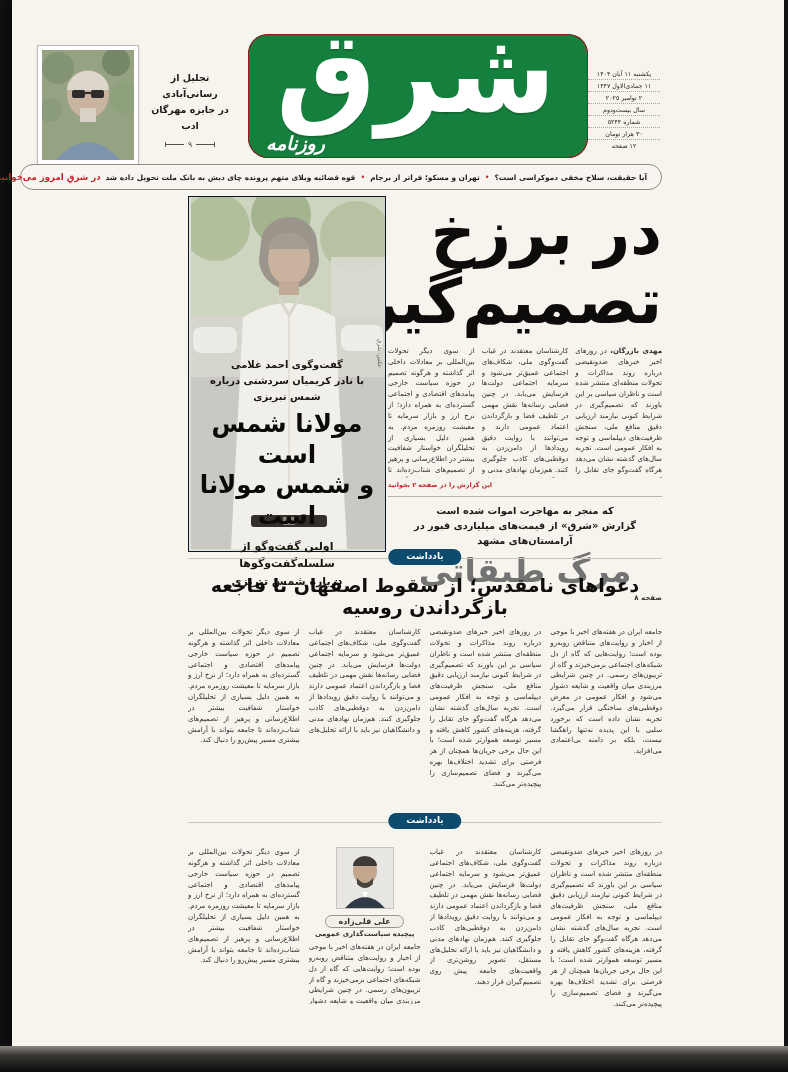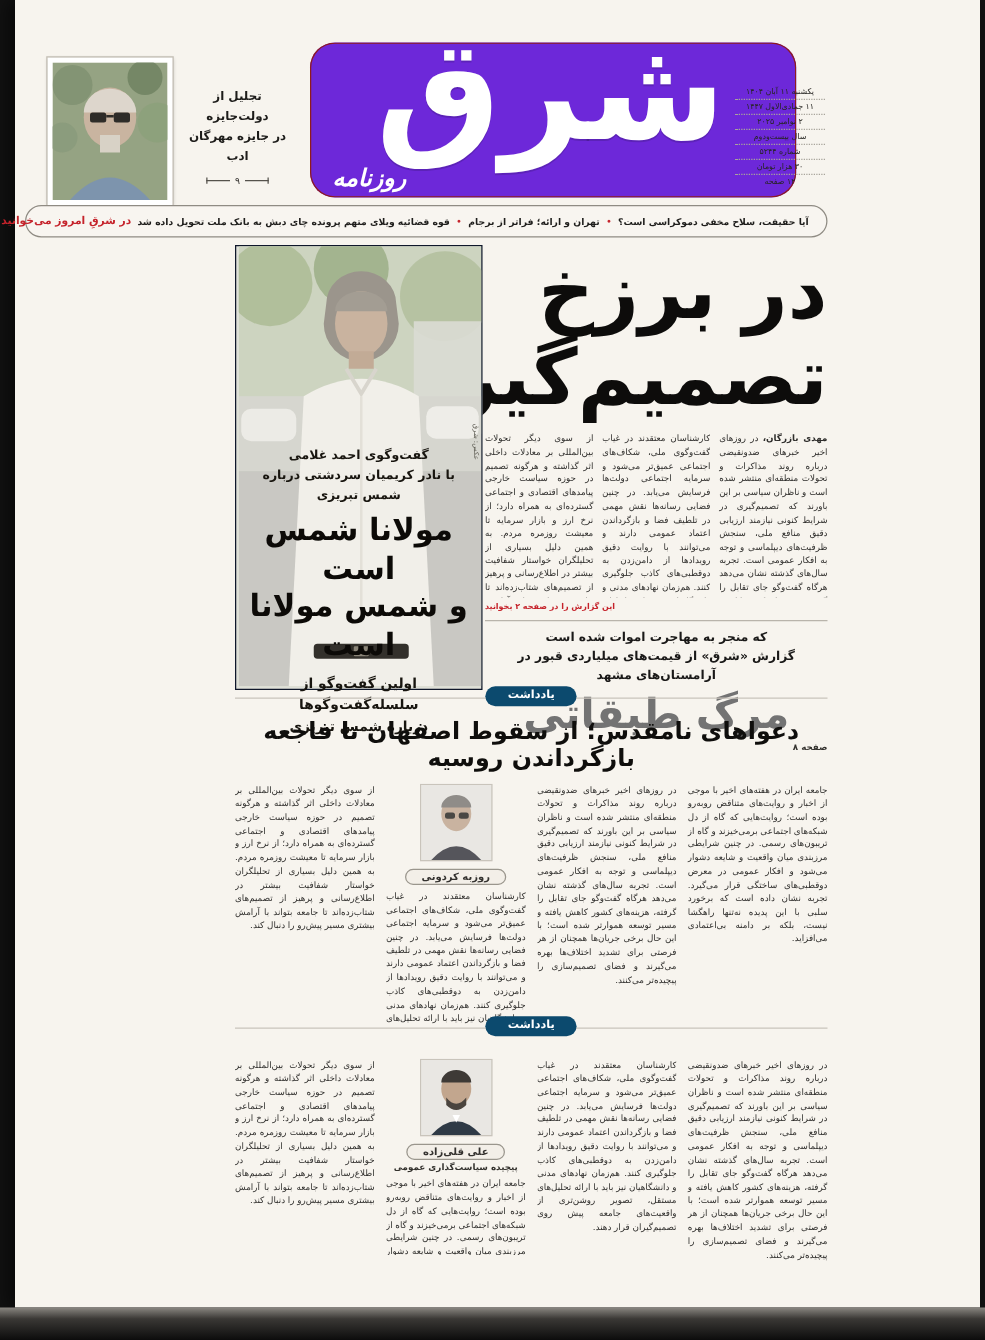--- a/index.html
+++ b/index.html
@@ -36,21 +36,21 @@
   .badge{
     display:inline-block;border:1px solid #9a968d;border-radius:9px;background:#f3efe8;
     font-size:8px;font-weight:bold;color:#33312e;padding:1px 12px;white-space:nowrap;
   }
   .face{display:block;margin:0 auto;background:#e9e7e3;border:1px solid #c9c4bb;}
   
   .tribute{left:20px;top:46px;width:202px;display:flex;gap:8px;}
   .tribute-txt{padding-top:24px;text-align:center;width:88px;}
   .tribute-txt .tl{font-size:9.5px;font-weight:bold;color:#1d1c1a;line-height:1.7;}
   .tribute-photo{width:92px;height:110px;border:4px solid #fff;outline:1px solid #c2bdb4;box-shadow:0 1px 3px rgba(0,0,0,.25);}
-  .logo{left:236px;top:34px;width:389px;height:124px;background:#6d28d9;border-radius:20px;
+  .logo{left:236px;top:34px;width:340px;height:124px;background:#15803d;border-radius:20px;
         box-shadow:0 0 0 1px #8f1a1f inset;}
   .logo-word{position:absolute;right:14px;left:10px;top:-26px;text-align:center;
         font-size:112px;font-weight:bold;color:#fff;letter-spacing:-6px;
         text-shadow:0 2px 0 rgba(0,0,0,.15);}
   .logo-sub{position:absolute;left:18px;bottom:4px;color:#fff;font-size:19px;font-weight:bold;font-style:italic;}
   .dates{left:576px;top:68px;width:72px;}
   .dates .drow{font-size:6.3px;color:#262522;text-align:center;padding:2px 0;border-bottom:1px dotted #a8a49b;white-space:nowrap;}
   .dates .drow:last-child{border-bottom:none;}
   
   .strip{left:8px;top:164px;width:642px;height:26px;border:1px solid #8f8b83;border-radius:14px;
@@ -91,21 +91,21 @@
 </style>
 </head>
 <body>
 
 <div class="paper">
 
   <header>
 
     <div class="abs tribute">
       <div class="tribute-txt">
-        <div class="tl">تجلیل از دولت‌جایزه</div>
+        <div class="tl">تجلیل از رسانی‌آبادی</div>
         <div class="tl">در جایزه مهرگان ادب</div>
         <div class="pmarker">
           <span class="pl"></span>
             <span class="pn">۹</span>
             <span class="pl"></span>
         </div>
       </div>
       <div class="tribute-photo">
         <svg width="92" height="110" viewBox="0 0 92 110">
           <rect width="92" height="110" fill="#95a383"></rect>
@@ -136,21 +136,21 @@
       <div class="drow">سال بیست‌ودوم</div>
       <div class="drow">شماره ۵۲۴۴</div>
       <div class="drow">۳۰ هزار تومان</div>
       <div class="drow">۱۲ صفحه</div>
     </div>
   </header>
 
   <div class="abs strip">
     <span class="s-item">آیا حقیقت، سلاح مخفی دموکراسی است؟</span>
     <span class="dot">•</span>
-    <span class="s-item">تهران و ارائه؛ فراتر از برجام</span>
+    <span class="s-item">تهران و مسکو؛ فراتر از برجام</span>
     <span class="dot">•</span>
     <span class="s-item">قوه قضائیه ویلای متهم پرونده چای دبش به بانک ملت تحویل داده شد</span>
     <span class="s-label red">در شرقِ امروز می‌خوانید</span>
   </div>
 
   <section class="abs story1">
     <h1 class="bigh" style="margin:2px 0 0;">
       <span>در برزخ</span><br>
       <span>تصمیم‌گیری</span>
     </h1>
@@ -211,31 +211,20 @@
     <div class="ph-credit">عکس: شرق</div>
   </figure>
 
   <section class="abs note n1">
     <span class="pill">یادداشت</span>
     <h3 class="note-h" style="margin:0;">دعواهای نامقدس؛ از سقوط اصفهان تا فاجعه بازگرداندن روسیه</h3>
     <div class="ncols clip">
       <div class="c smalltxt clip">جامعه ایران در هفته‌های اخیر با موجی از اخبار و روایت‌های متناقض روبه‌رو بوده است؛ روایت‌هایی که گاه از دل شبکه‌های اجتماعی برمی‌خیزند و گاه از تریبون‌های رسمی. در چنین شرایطی مرزبندی میان واقعیت و شایعه دشوار می‌شود و افکار عمومی در معرض دوقطبی‌های ساختگی قرار می‌گیرد. تجربه نشان داده است که برخورد سلبی با این پدیده نه‌تنها راهگشا نیست، بلکه بر دامنه بی‌اعتمادی می‌افزاید.</div>
       <div class="c smalltxt clip">در روزهای اخیر خبرهای ضدونقیضی درباره روند مذاکرات و تحولات منطقه‌ای منتشر شده است و ناظران سیاسی بر این باورند که تصمیم‌گیری در شرایط کنونی نیازمند ارزیابی دقیق منافع ملی، سنجش ظرفیت‌های دیپلماسی و توجه به افکار عمومی است. تجربه سال‌های گذشته نشان می‌دهد هرگاه گفت‌وگو جای تقابل را گرفته، هزینه‌های کشور کاهش یافته و مسیر توسعه هموارتر شده است؛ با این حال برخی جریان‌ها همچنان از هر فرصتی برای تشدید اختلاف‌ها بهره می‌گیرند و فضای تصمیم‌سازی را پیچیده‌تر می‌کنند.</div>
       <div class="c">
-        <div class="authcard">
-          <svg class="face" width="56" height="60" viewBox="0 0 56 60">
-            <rect width="56" height="60" fill="#e9e7e3"></rect>
-            <ellipse cx="28" cy="23" rx="12" ry="14" fill="#c9b3a0"></ellipse>
-            <path d="M16 18 a12 10 0 0 1 24 0" fill="#8f8c88"></path>
-            <rect x="19" y="22" width="8" height="5" rx="2" fill="#4a4844"></rect>
-            <rect x="30" y="22" width="8" height="5" rx="2" fill="#4a4844"></rect>
-            <path d="M8 60 q20 -22 40 0 z" fill="#55555b"></path>
-          </svg>
-          <span class="badge">روزبه کردونی</span>
-        </div>
         <div class="smalltxt clip" style="height:108px;">کارشناسان معتقدند در غیاب گفت‌وگوی ملی، شکاف‌های اجتماعی عمیق‌تر می‌شود و سرمایه اجتماعی دولت‌ها فرسایش می‌یابد. در چنین فضایی رسانه‌ها نقش مهمی در تلطیف فضا و بازگرداندن اعتماد عمومی دارند و می‌توانند با روایت دقیق رویدادها از دامن‌زدن به دوقطبی‌های کاذب جلوگیری کنند. هم‌زمان نهادهای مدنی و دانشگاهیان نیز باید با ارائه تحلیل‌های مستقل، تصویر روشن‌تری از واقعیت‌های جامعه پیش روی تصمیم‌گیران قرار دهند.</div>
       </div>
       <div class="c smalltxt clip">از سوی دیگر تحولات بین‌المللی بر معادلات داخلی اثر گذاشته و هرگونه تصمیم در حوزه سیاست خارجی پیامدهای اقتصادی و اجتماعی گسترده‌ای به همراه دارد؛ از نرخ ارز و بازار سرمایه تا معیشت روزمره مردم. به همین دلیل بسیاری از تحلیلگران خواستار شفافیت بیشتر در اطلاع‌رسانی و پرهیز از تصمیم‌های شتاب‌زده‌اند تا جامعه بتواند با آرامش بیشتری مسیر پیش‌رو را دنبال کند.</div>
     </div>
   </section>
 
   <section class="abs note n2">
     <span class="pill">یادداشت</span>
     <div class="ncols clip">
       <div class="c smalltxt clip">در روزهای اخیر خبرهای ضدونقیضی درباره روند مذاکرات و تحولات منطقه‌ای منتشر شده است و ناظران سیاسی بر این باورند که تصمیم‌گیری در شرایط کنونی نیازمند ارزیابی دقیق منافع ملی، سنجش ظرفیت‌های دیپلماسی و توجه به افکار عمومی است. تجربه سال‌های گذشته نشان می‌دهد هرگاه گفت‌وگو جای تقابل را گرفته، هزینه‌های کشور کاهش یافته و مسیر توسعه هموارتر شده است؛ با این حال برخی جریان‌ها همچنان از هر فرصتی برای تشدید اختلاف‌ها بهره می‌گیرند و فضای تصمیم‌سازی را پیچیده‌تر می‌کنند.</div>

